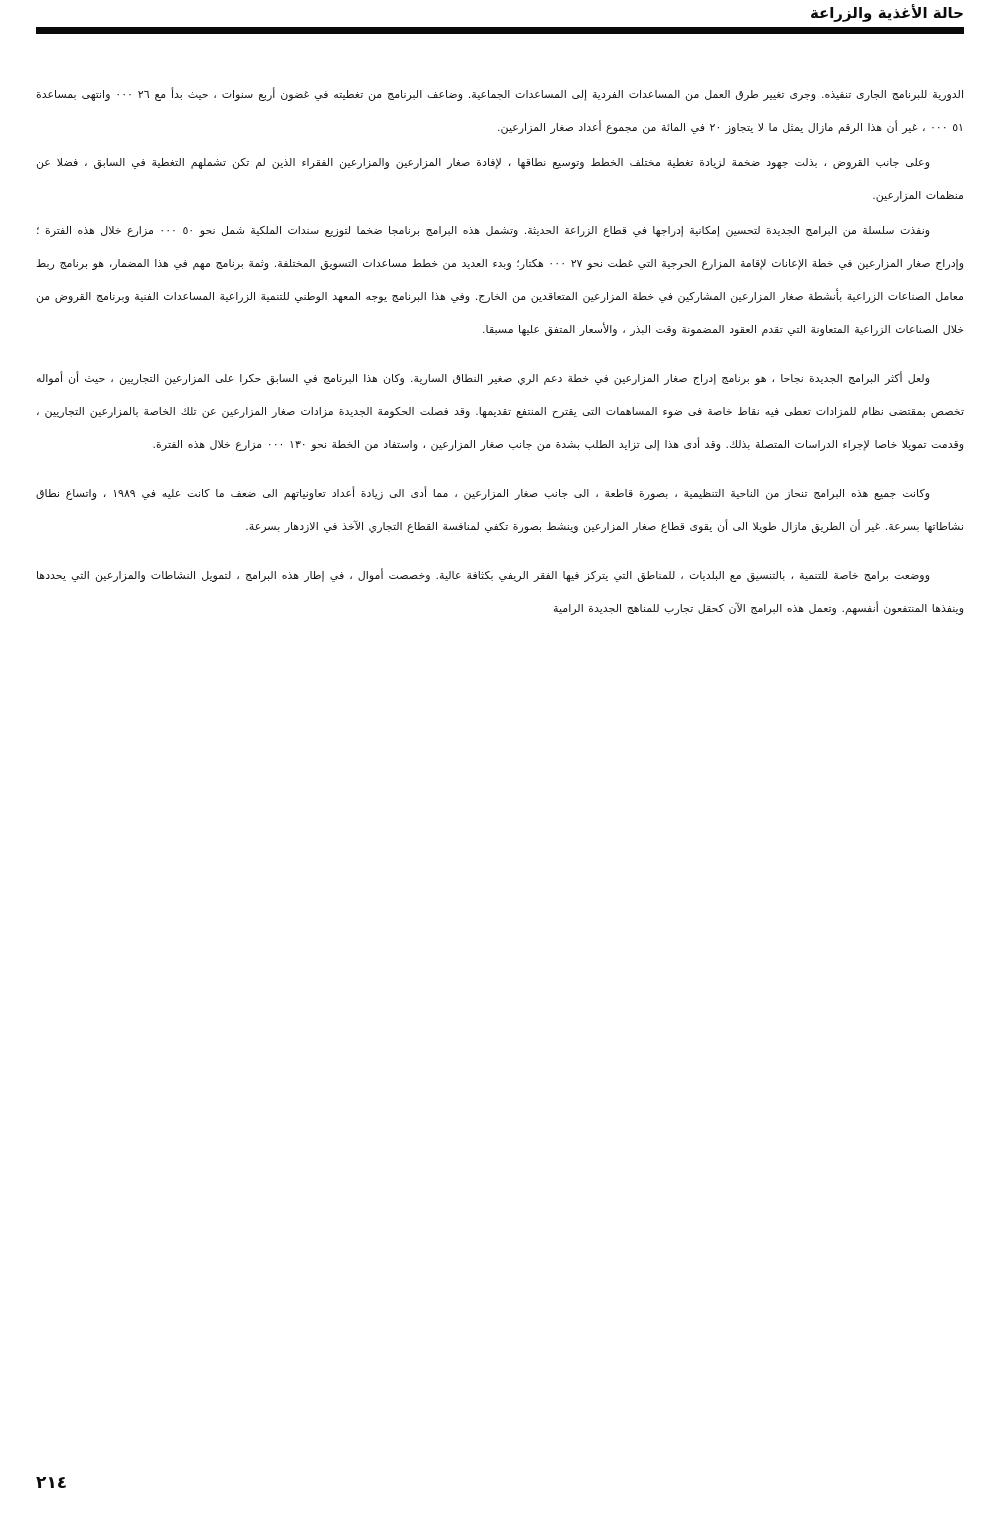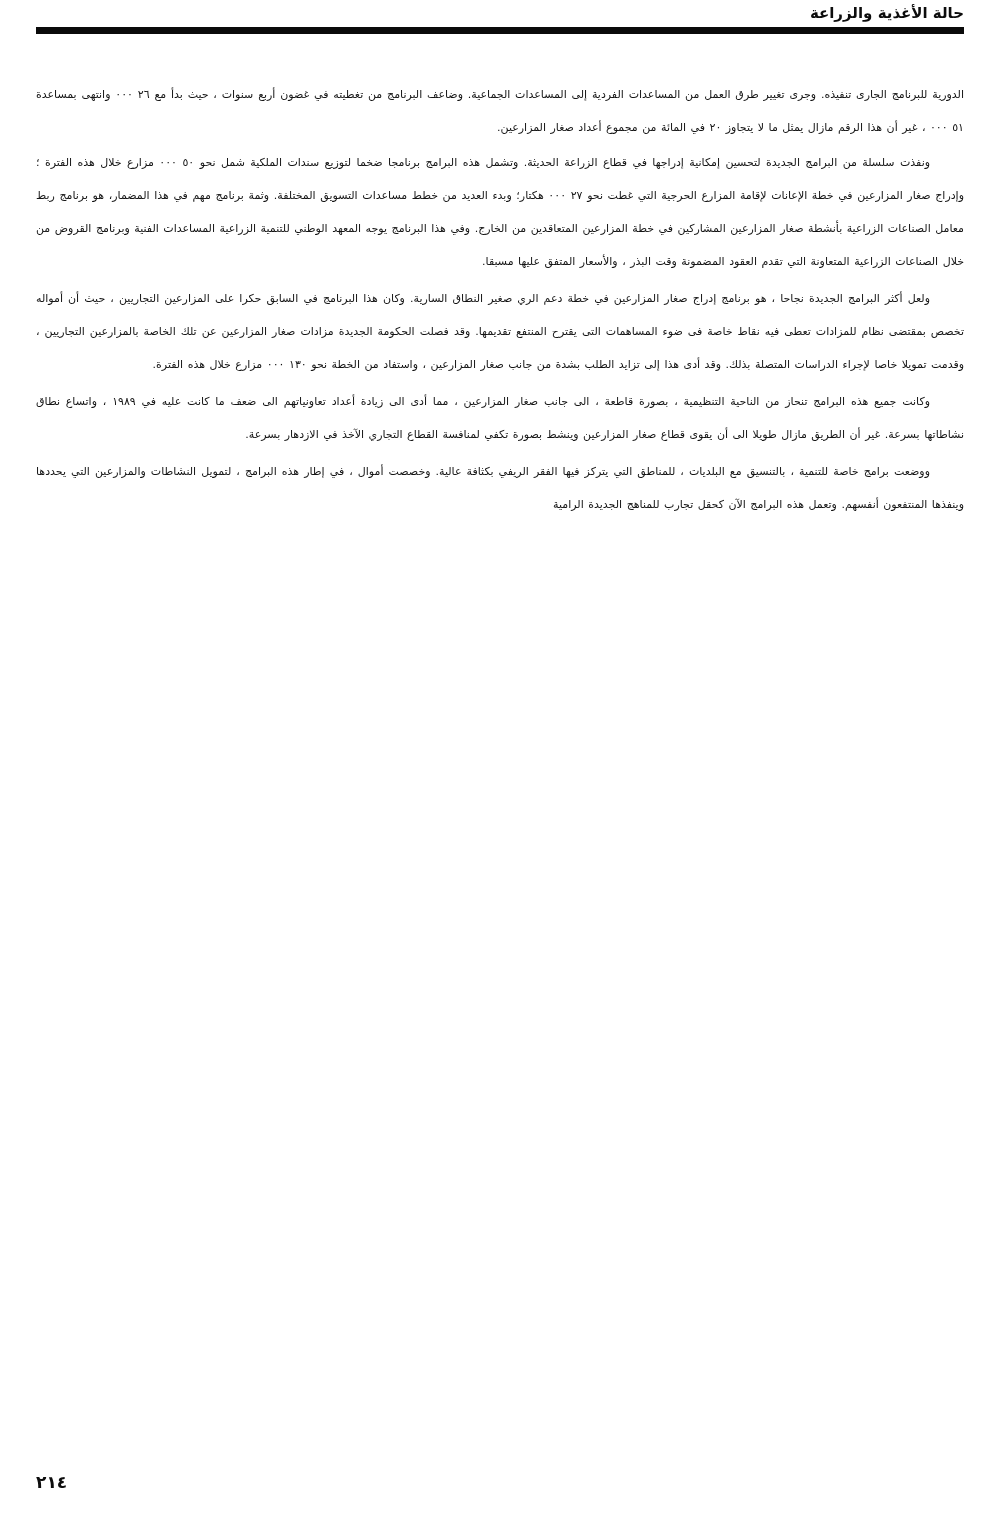--- a/index.html
+++ b/index.html
@@ -65,21 +65,21 @@
     line-height: 33px;
     text-align: justify;
     text-align-last: right;
     word-spacing: 1px;
     color: #141414;
   }
   p.para.indent {
     text-indent: 34px;
   }
   p.para.gap {
-    margin-top: 4px;
+    margin-top: 16px;
   }
   
   .footer {
     position: absolute;
     bottom: 22px;
     left: 36px;
     right: 36px;
     height: 30px;
   }
   .page-number {
@@ -97,20 +97,21 @@
 
 <div class="page">
 
   <div class="header">
     <div class="header-title">حالة الأغذية والزراعة</div>
     <div class="header-rule"></div>
   </div>
 
   <div class="content">
     <p class="para">الدورية للبرنامج الجارى تنفيذه. وجرى تغيير طرق العمل من المساعدات الفردية إلى المساعدات الجماعية. وضاعف البرنامج من تغطيته في غضون أربع سنوات ، حيث بدأ مع ٢٦ ٠٠٠ وانتهى بمساعدة ٥١ ٠٠٠ ، غير أن هذا الرقم مازال يمثل ما لا يتجاوز ٢٠ في المائة من مجموع أعداد صغار المزارعين.</p>
+    <p class="para indent">وعلى جانب القروض ، بذلت جهود ضخمة لزيادة تغطية مختلف الخطط وتوسيع نطاقها ، لإفادة صغار المزارعين والمزارعين الفقراء الذين لم تكن تشملهم التغطية في السابق ، فضلا عن منظمات المزارعين.</p>
     <p class="para indent">ونفذت سلسلة من البرامج الجديدة لتحسين إمكانية إدراجها في قطاع الزراعة الحديثة. وتشمل هذه البرامج برنامجا ضخما لتوزيع سندات الملكية شمل نحو ٥٠ ٠٠٠ مزارع خلال هذه الفترة ؛ وإدراج صغار المزارعين في خطة الإعانات لإقامة المزارع الحرجية التي غطت نحو ٢٧ ٠٠٠ هكتار؛ وبدء العديد من خطط مساعدات التسويق المختلفة. وثمة برنامج مهم في هذا المضمار، هو برنامج ربط معامل الصناعات الزراعية بأنشطة صغار المزارعين المشاركين في خطة المزارعين المتعاقدين من الخارج. وفي هذا البرنامج يوجه المعهد الوطني للتنمية الزراعية المساعدات الفنية وبرنامج القروض من خلال الصناعات الزراعية المتعاونة التي تقدم العقود المضمونة وقت البذر ، والأسعار المتفق عليها مسبقا.</p>
     <p class="para indent gap">ولعل أكثر البرامج الجديدة نجاحا ، هو برنامج إدراج صغار المزارعين في خطة دعم الري صغير النطاق السارية. وكان هذا البرنامج في السابق حكرا على المزارعين التجاريين ، حيث أن أمواله تخصص بمقتضى نظام للمزادات تعطى فيه نقاط خاصة فى ضوء المساهمات التى يقترح المنتفع تقديمها. وقد فصلت الحكومة الجديدة مزادات صغار المزارعين عن تلك الخاصة بالمزارعين التجاريين ، وقدمت تمويلا خاصا لإجراء الدراسات المتصلة بذلك. وقد أدى هذا إلى تزايد الطلب بشدة من جانب صغار المزارعين ، واستفاد من الخطة نحو ١٣٠ ٠٠٠ مزارع خلال هذه الفترة.</p>
     <p class="para indent gap">وكانت جميع هذه البرامج تنحاز من الناحية التنظيمية ، بصورة قاطعة ، الى جانب صغار المزارعين ، مما أدى الى زيادة أعداد تعاونياتهم الى ضعف ما كانت عليه في ١٩٨٩ ، واتساع نطاق نشاطاتها بسرعة. غير أن الطريق مازال طويلا الى أن يقوى قطاع صغار المزارعين وينشط بصورة تكفي لمنافسة القطاع التجاري الآخذ في الازدهار بسرعة.</p>
     <p class="para indent gap">ووضعت برامج خاصة للتنمية ، بالتنسيق مع البلديات ، للمناطق التي يتركز فيها الفقر الريفي بكثافة عالية. وخصصت أموال ، في إطار هذه البرامج ، لتمويل النشاطات والمزارعين التي يحددها وينفذها المنتفعون أنفسهم. وتعمل هذه البرامج الآن كحقل تجارب للمناهج الجديدة الرامية</p>
   </div>
 
   <div class="footer">
     <div class="page-number">٢١٤</div>
   </div>
 

